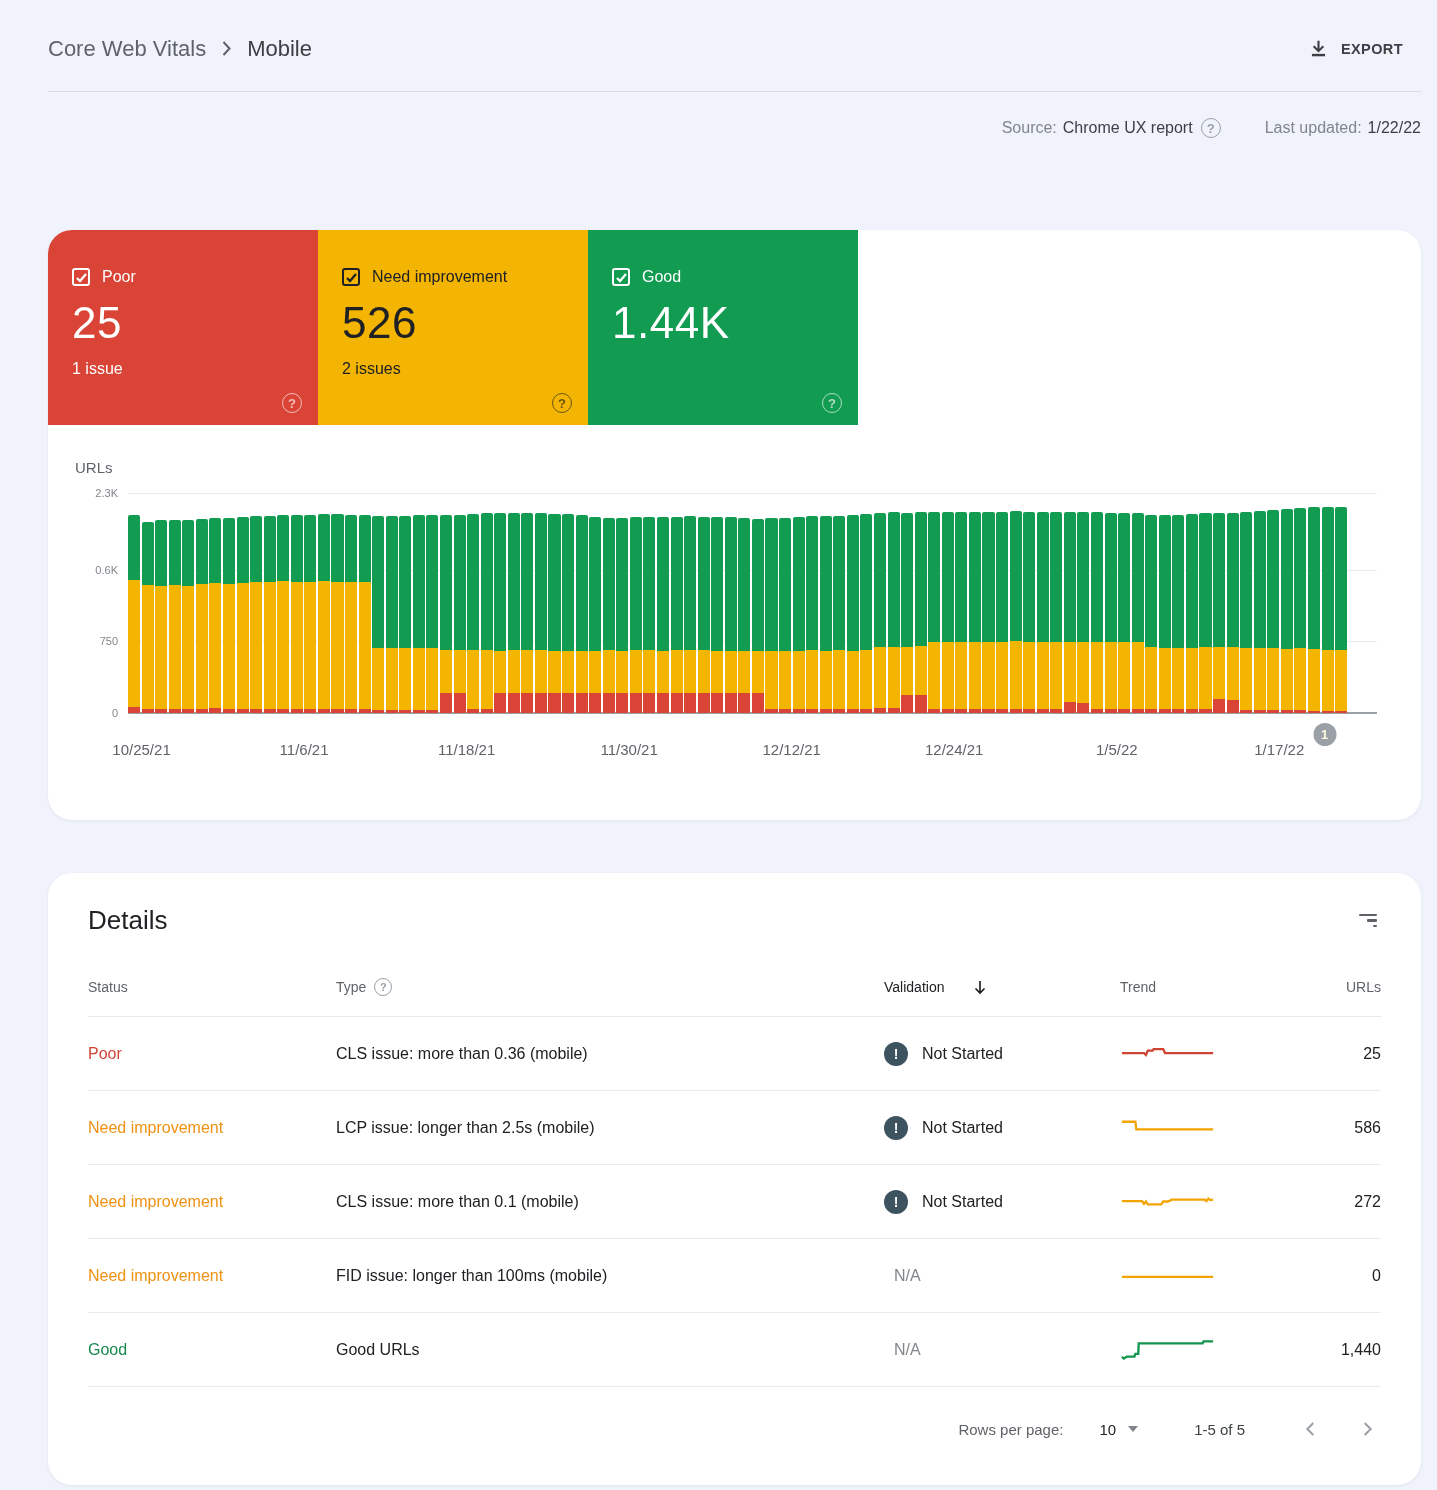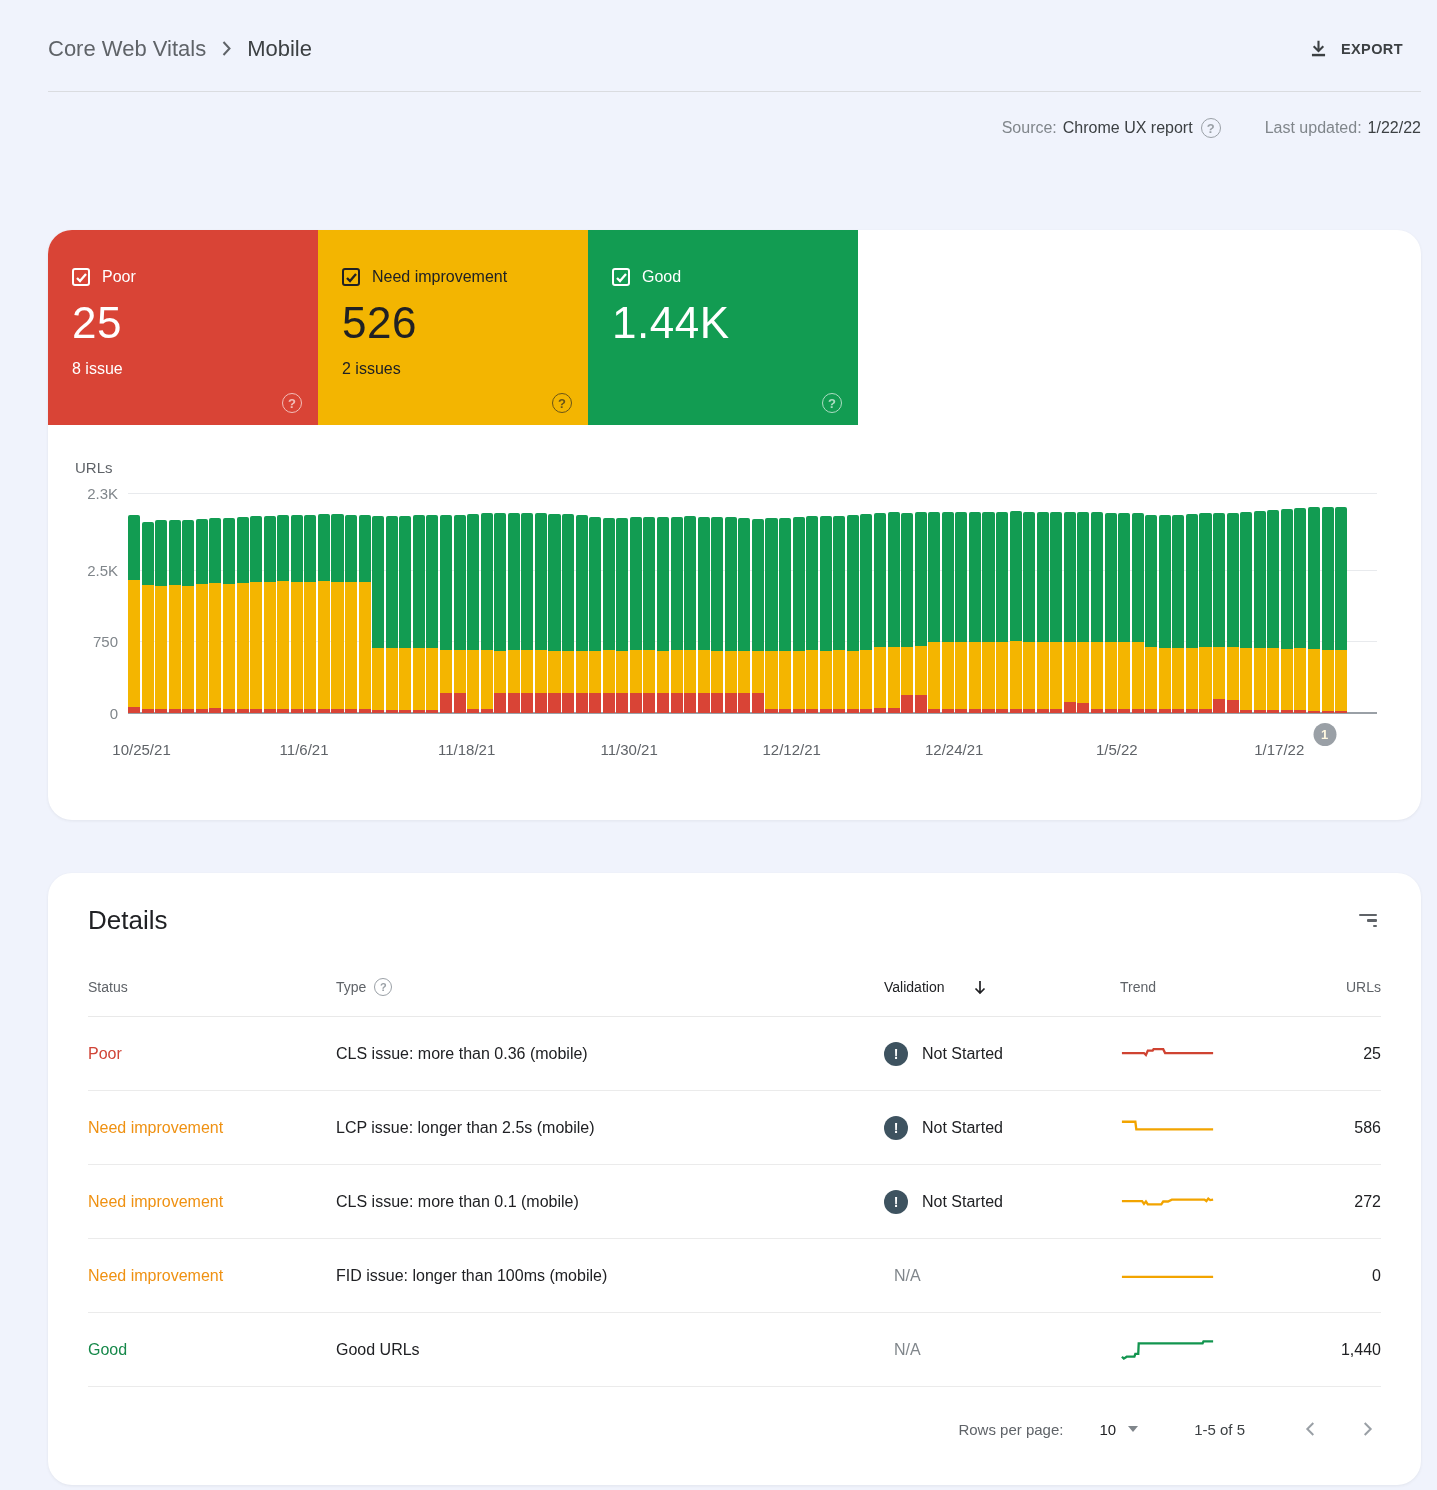--- a/index.html
+++ b/index.html
@@ -45,21 +45,21 @@
   .card-issues{ font-size:16px; margin-top:12px; min-height:19px; }
   .card-help{ position:absolute; right:16px; bottom:12px; width:20px; height:20px;
               border:1.5px solid currentColor; border-radius:50%; opacity:.65; font-size:13px;
               font-weight:700; display:flex; align-items:center; justify-content:center; cursor:pointer; }
   
   .axis-title{ color:#5f6368; font-size:15px; margin:34px 0 0 27px; }
   .plot{ position:relative; height:220px; margin:17px 44px 0 80px; }
   .gridline{ position:absolute; left:0; right:0; height:1px; background:#e8eaed; }
   .axisline{ position:absolute; left:0; right:0; bottom:-1px; height:2px; background:#9aa0a6; }
   .ytick{ position:absolute; right:calc(100% + 10px); transform:translateY(-50%);
-          color:#80868b; font-size:15px; white-space:nowrap; }
+          color:#80868b; font-size:11px; white-space:nowrap; }
   .bars{ position:absolute; left:0; right:30px; top:0; bottom:0;
          display:flex; align-items:flex-end; gap:1.5px; }
   .bar{ flex:1 1 0; height:100%; display:flex; flex-direction:column;
         justify-content:flex-end; cursor:pointer; }
   .seg-good{ border-radius:2px 2px 0 0; }
   .marker{ position:absolute; top:calc(100% + 10px); width:23px; height:23px;
            border-radius:50%; background:#9aa0a6; color:#fff8e1; font-size:13px; font-weight:700;
            display:flex; align-items:center; justify-content:center;
            transform:translateX(-50%); cursor:pointer; }
   .xlabels{ position:relative; margin:28px 74px 0 80px; height:20px;
@@ -141,21 +141,21 @@
         <div class="card" style="background: rgb(217, 68, 54); color: rgb(255, 255, 255);">
           <div class="card-top">
             <span class="cbx">
               <svg width="13" height="13" viewBox="0 0 13 13">
                 <polyline points="2,7 5,10 11,3" fill="none" stroke="currentColor" stroke-width="2.3"></polyline>
               </svg>
             </span>
             <span>Poor</span>
           </div>
           <div class="card-value">25</div>
-          <div class="card-issues">8 issue</div>
+          <div class="card-issues">1 issue</div>
           <span class="card-help">?</span>
         </div>
         <div class="card" style="background: rgb(243, 181, 1); color: rgb(32, 33, 36);">
           <div class="card-top">
             <span class="cbx">
               <svg width="13" height="13" viewBox="0 0 13 13">
                 <polyline points="2,7 5,10 11,3" fill="none" stroke="currentColor" stroke-width="2.3"></polyline>
               </svg>
             </span>
             <span>Need improvement</span>
@@ -177,21 +177,21 @@
           <div class="card-issues"></div>
           <span class="card-help">?</span>
         </div>
       </div>
     <div class="chart">
       <div class="axis-title">URLs</div>
       <div class="plot" id="plot">
           <div class="gridline" style="top: 0%;"></div>
           <span class="ytick" style="top: 0%;">2.3K</span>
           <div class="gridline" style="top: 34.7826%;"></div>
-          <span class="ytick" style="top: 34.7826%;">2.5K</span>
+          <span class="ytick" style="top: 34.7826%;">0.6K</span>
           <div class="gridline" style="top: 67.3913%;"></div>
           <span class="ytick" style="top: 67.3913%;">750</span>
           <div class="axisline"></div>
           <span class="ytick" style="top: 100%;">0</span>
           <div class="bars">
             <div class="bar">
               <div class="seg-good" style="height: 29.5652%; background: rgb(18, 156, 82);"></div>
               <div style="height: 57.8261%; background: rgb(244, 181, 0);"></div>
               <div style="height: 2.6087%; background: rgb(217, 68, 54);"></div>
             </div>

